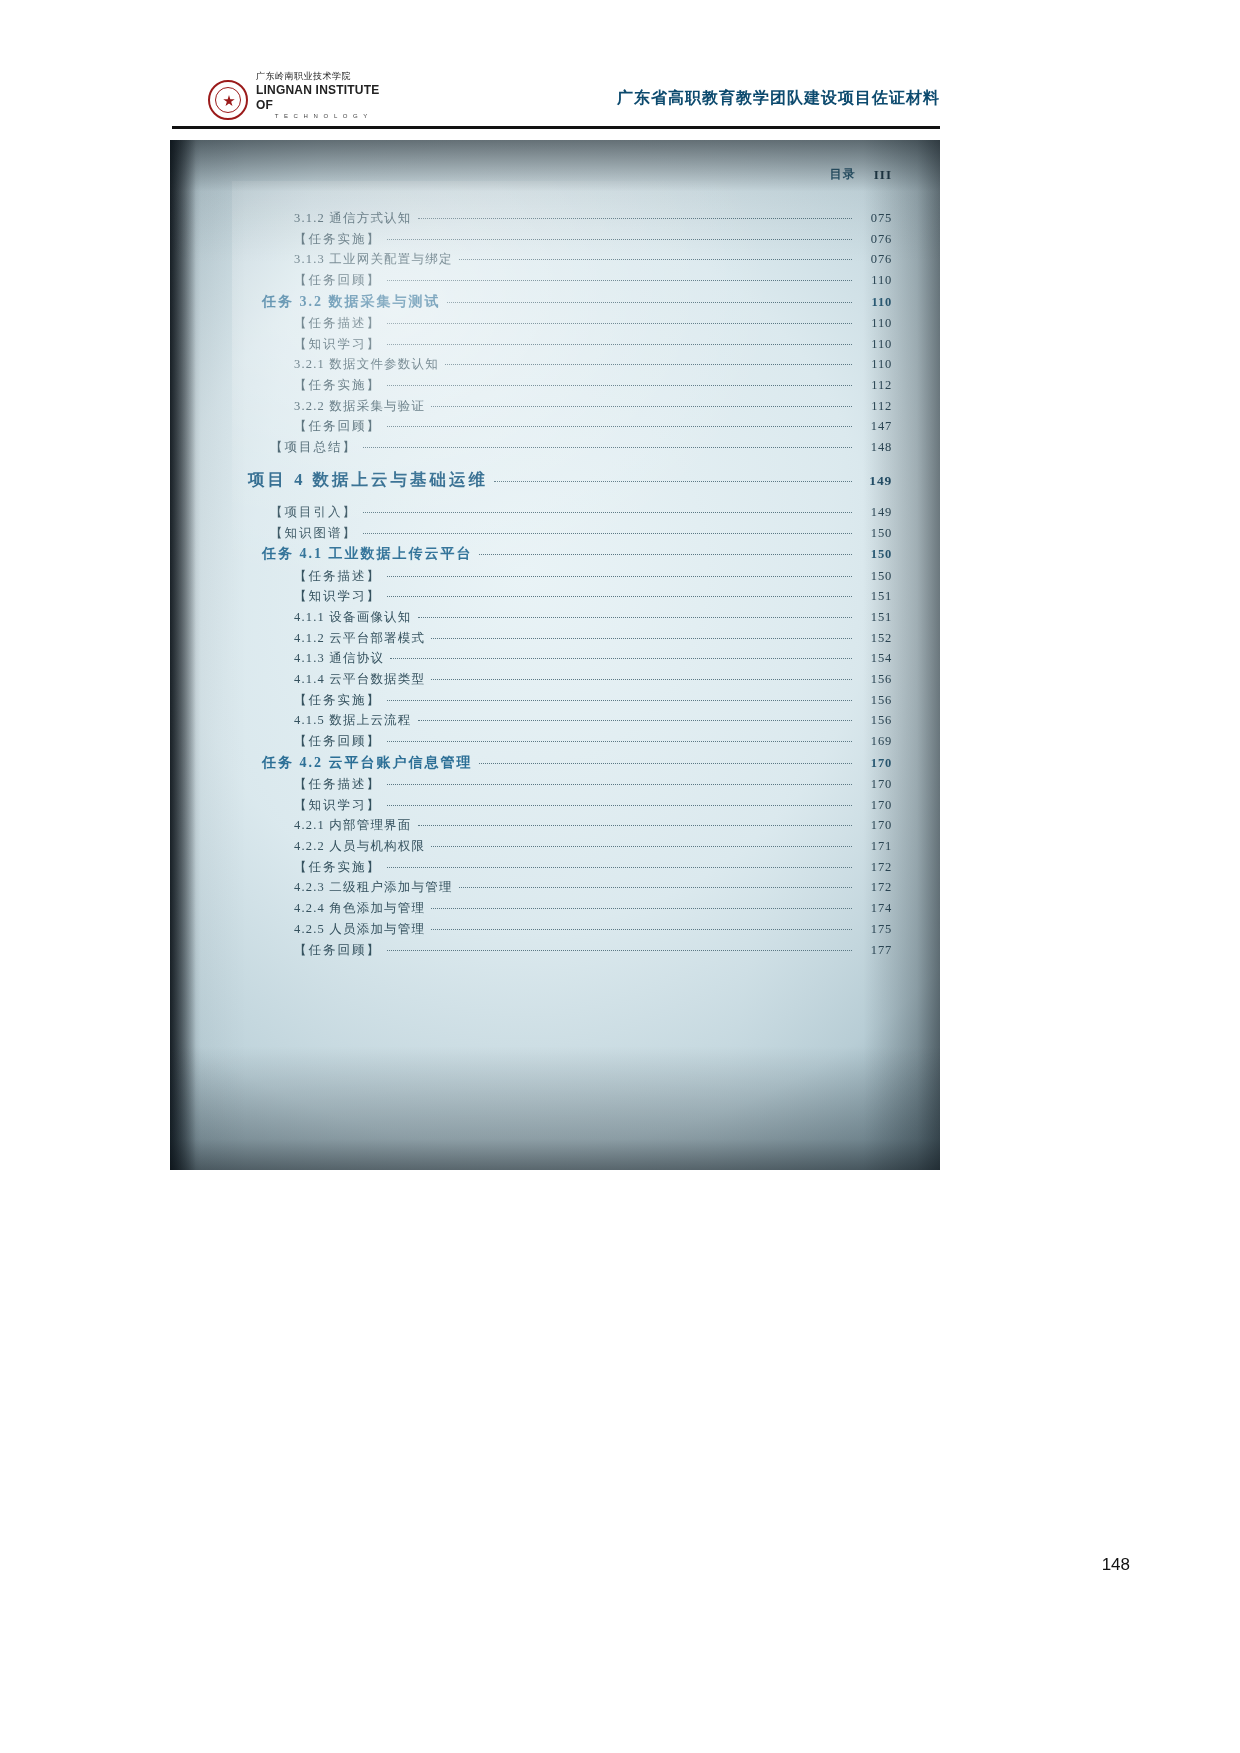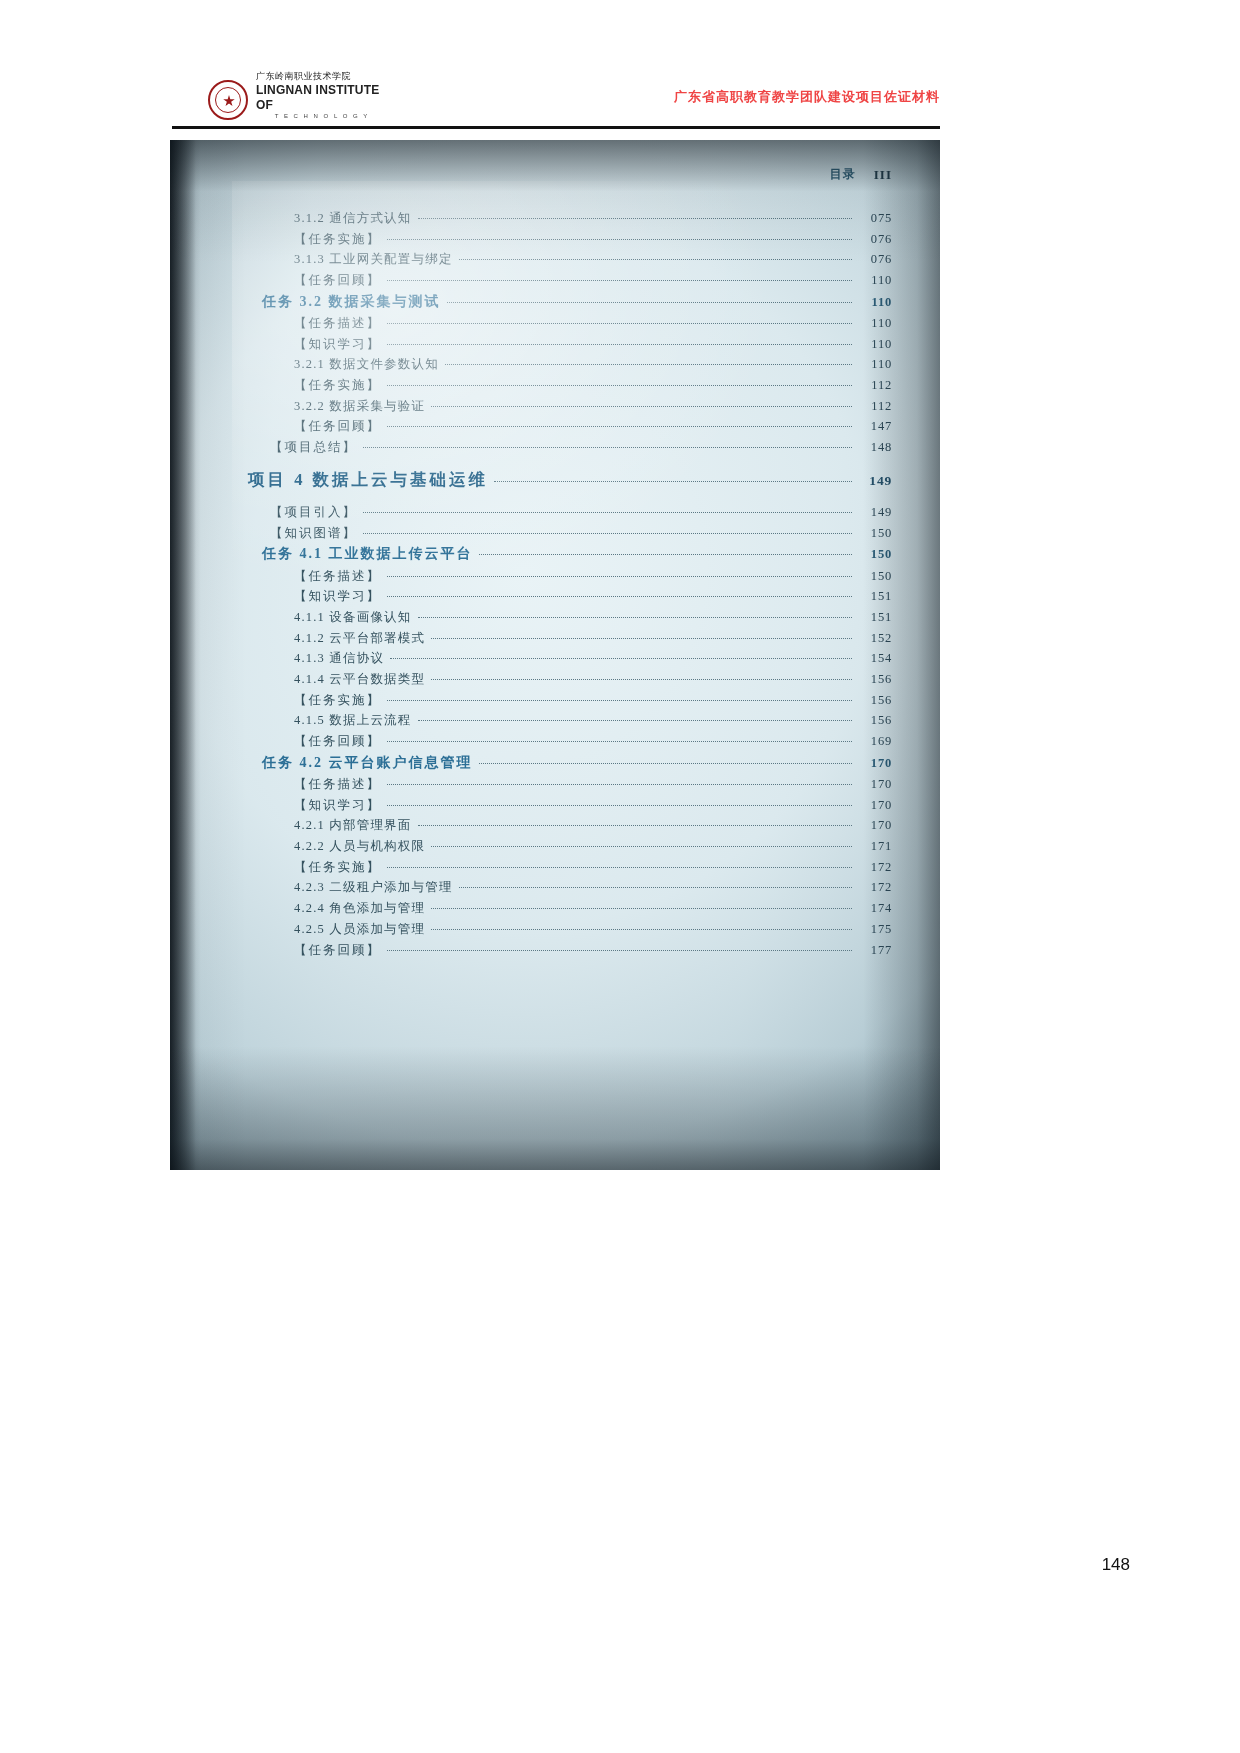--- a/index.html
+++ b/index.html
@@ -78,23 +78,23 @@
   .logo-en2 {
     font-size: 6px;
     color: #444;
     letter-spacing: 2px;
     text-align: center;
   }
   .header-title {
     position: absolute;
     right: 0;
     top: 16px;
-    font-size: 13px;
+    font-size: 16px;
     font-weight: bold;
-    color: #ef4444;
+    color: #0c4a6e;
     letter-spacing: 1px;
     white-space: nowrap;
   }
   .header-rule {
     position: absolute;
     left: 0;
     top: 54px;
     width: 768px;
     height: 3px;
     background: #111;

